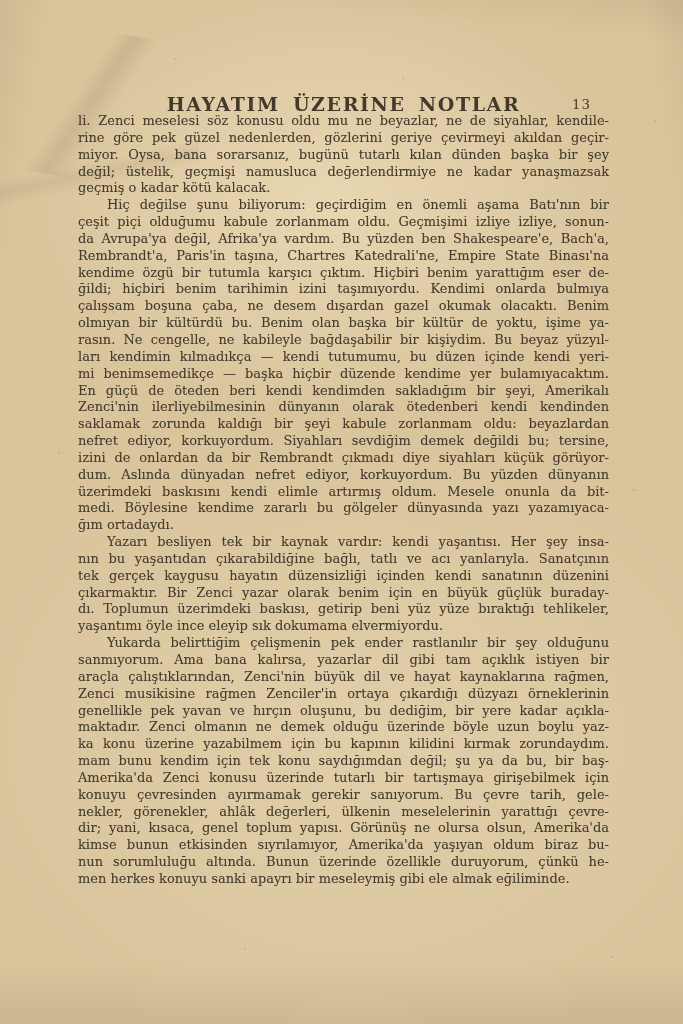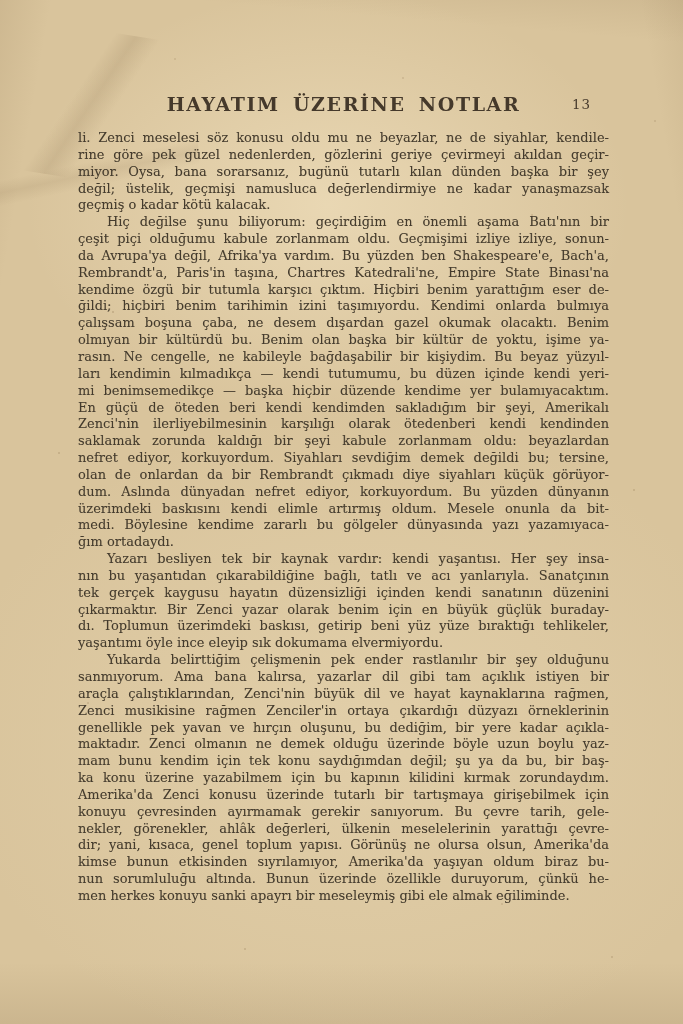--- a/index.html
+++ b/index.html
@@ -53,21 +53,21 @@
     text-align: center;
     font-size: 19px; line-height: 17px; font-weight: bold;
     letter-spacing: 1.6px; word-spacing: 5px;
     color: #45392b;
   }
   .pageno {
     position: absolute; right: 18px; top: 0;
     font-size: 13.4px; line-height: 17px; font-weight: normal;
     letter-spacing: 1px; color: #45392b;
   }
-  .body { margin-top: 17px; }
+  .body { }
   .paragraph { margin: 0; }
   .line {
     font-size: 12.9px;
     line-height: 16.85px;
     height: 16.85px;
     color: #443b2d;
     white-space: nowrap;
     text-align: justify;
     text-align-last: justify;
     letter-spacing: 0.05px;
@@ -103,46 +103,46 @@
           <div class="line">da Avrupa'ya değil, Afrika'ya vardım. Bu yüzden ben Shakespeare'e, Bach'a,</div>
           <div class="line">Rembrandt'a, Paris'in taşına, Chartres Katedrali'ne, Empire State Binası'na</div>
           <div class="line">kendime özgü bir tutumla karşıcı çıktım. Hiçbiri benim yarattığım eser de-</div>
           <div class="line">ğildi; hiçbiri benim tarihimin izini taşımıyordu. Kendimi onlarda bulmıya</div>
           <div class="line">çalışsam boşuna çaba, ne desem dışardan gazel okumak olacaktı. Benim</div>
           <div class="line">olmıyan bir kültürdü bu. Benim olan başka bir kültür de yoktu, işime ya-</div>
           <div class="line">rasın. Ne cengelle, ne kabileyle bağdaşabilir bir kişiydim. Bu beyaz yüzyıl-</div>
           <div class="line">ları kendimin kılmadıkça — kendi tutumumu, bu düzen içinde kendi yeri-</div>
           <div class="line">mi benimsemedikçe — başka hiçbir düzende kendime yer bulamıyacaktım.</div>
           <div class="line">En güçü de öteden beri kendi kendimden sakladığım bir şeyi, Amerikalı</div>
-          <div class="line">Zenci'nin ilerliyebilmesinin karşılığı olarak ötedenberi kendi kendinden</div>
+          <div class="line">Zenci'nin ilerliyebilmesinin dünyanın olarak ötedenberi kendi kendinden</div>
           <div class="line">saklamak zorunda kaldığı bir şeyi kabule zorlanmam oldu: beyazlardan</div>
           <div class="line">nefret ediyor, korkuyordum. Siyahları sevdiğim demek değildi bu; tersine,</div>
-          <div class="line">olan de onlardan da bir Rembrandt çıkmadı diye siyahları küçük görüyor-</div>
+          <div class="line">izini de onlardan da bir Rembrandt çıkmadı diye siyahları küçük görüyor-</div>
           <div class="line">dum. Aslında dünyadan nefret ediyor, korkuyordum. Bu yüzden dünyanın</div>
           <div class="line">üzerimdeki baskısını kendi elimle artırmış oldum. Mesele onunla da bit-</div>
           <div class="line">medi. Böylesine kendime zararlı bu gölgeler dünyasında yazı yazamıyaca-</div>
           <div class="line last">ğım ortadaydı.</div>
         </div>
         <div class="paragraph">
           <div class="line indent">Yazarı besliyen tek bir kaynak vardır: kendi yaşantısı. Her şey insa-</div>
           <div class="line">nın bu yaşantıdan çıkarabildiğine bağlı, tatlı ve acı yanlarıyla. Sanatçının</div>
           <div class="line">tek gerçek kaygusu hayatın düzensizliği içinden kendi sanatının düzenini</div>
           <div class="line">çıkarmaktır. Bir Zenci yazar olarak benim için en büyük güçlük buraday-</div>
           <div class="line">dı. Toplumun üzerimdeki baskısı, getirip beni yüz yüze bıraktığı tehlikeler,</div>
           <div class="line last">yaşantımı öyle ince eleyip sık dokumama elvermiyordu.</div>
         </div>
         <div class="paragraph">
           <div class="line indent">Yukarda belirttiğim çelişmenin pek ender rastlanılır bir şey olduğunu</div>
           <div class="line">sanmıyorum. Ama bana kalırsa, yazarlar dil gibi tam açıklık istiyen bir</div>
           <div class="line">araçla çalıştıklarından, Zenci'nin büyük dil ve hayat kaynaklarına rağmen,</div>
           <div class="line">Zenci musikisine rağmen Zenciler'in ortaya çıkardığı düzyazı örneklerinin</div>
           <div class="line">genellikle pek yavan ve hırçın oluşunu, bu dediğim, bir yere kadar açıkla-</div>
           <div class="line">maktadır. Zenci olmanın ne demek olduğu üzerinde böyle uzun boylu yaz-</div>
+          <div class="line">ka konu üzerine yazabilmem için bu kapının kilidini kırmak zorundaydım.</div>
           <div class="line">mam bunu kendim için tek konu saydığımdan değil; şu ya da bu, bir baş-</div>
-          <div class="line">ka konu üzerine yazabilmem için bu kapının kilidini kırmak zorundaydım.</div>
           <div class="line">Amerika'da Zenci konusu üzerinde tutarlı bir tartışmaya girişebilmek için</div>
           <div class="line">konuyu çevresinden ayırmamak gerekir sanıyorum. Bu çevre tarih, gele-</div>
           <div class="line">nekler, görenekler, ahlâk değerleri, ülkenin meselelerinin yarattığı çevre-</div>
           <div class="line">dir; yani, kısaca, genel toplum yapısı. Görünüş ne olursa olsun, Amerika'da</div>
           <div class="line">kimse bunun etkisinden sıyrılamıyor, Amerika'da yaşıyan oldum biraz bu-</div>
           <div class="line">nun sorumluluğu altında. Bunun üzerinde özellikle duruyorum, çünkü he-</div>
           <div class="line last">men herkes konuyu sanki apayrı bir meseleymiş gibi ele almak eğiliminde.</div>
         </div>
       </div>
   </div>

